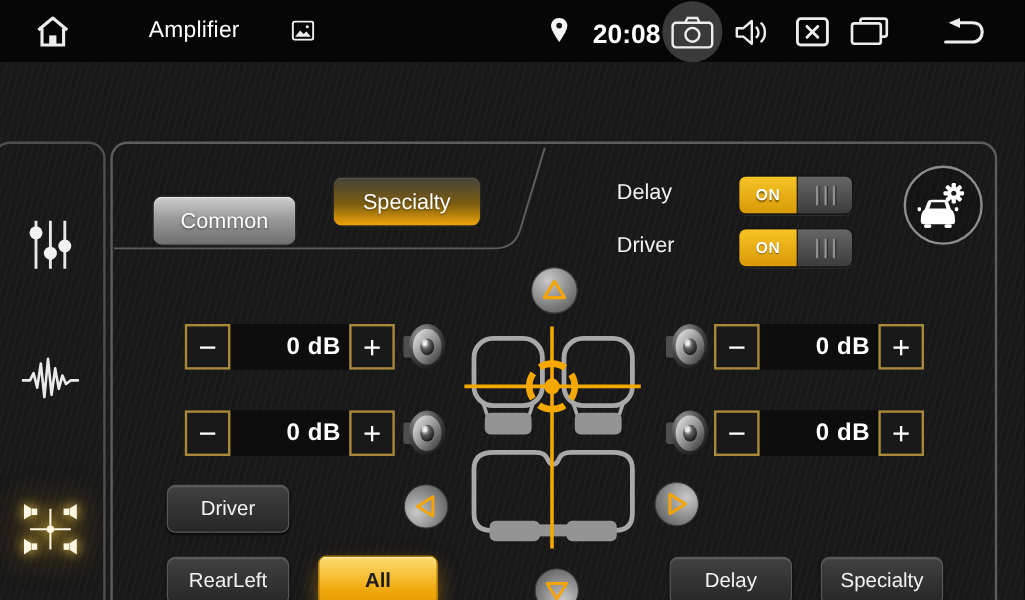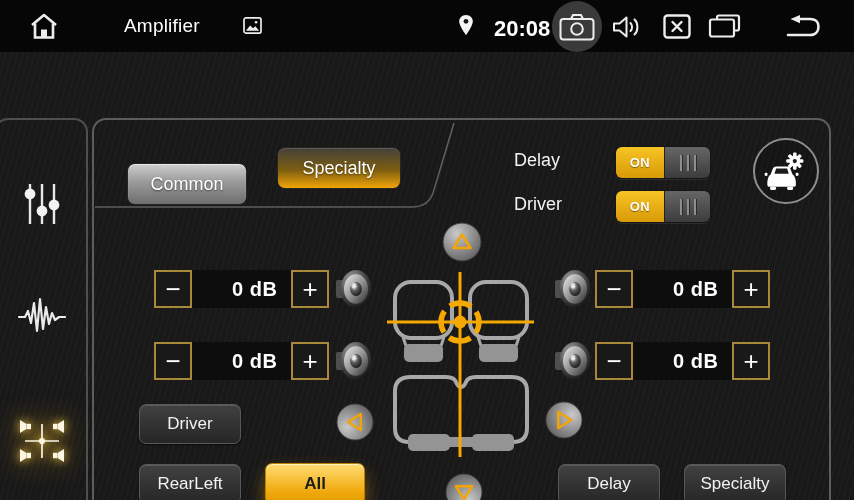--- a/index.html
+++ b/index.html
@@ -36,21 +36,21 @@
   .tg-grip{flex:1;display:flex;align-items:center;justify-content:center;gap:5px;
     background:linear-gradient(180deg,#666 0%,#3c3c3c 100%);border-left:1px solid #222;}
   .tg-grip i{display:block;width:2px;height:16px;background:#8e8e8e;box-shadow:1px 0 0 #2a2a2a;}
   
   .car-btn{width:62px;height:62px;border-radius:50%;border:2px solid #8d8d8d;display:flex;
     align-items:center;justify-content:center;background:rgba(0,0,0,.15);cursor:pointer;}
   
   .gain-strip{display:flex;align-items:center;width:175px;height:38px;background:#0d0d0d;}
   .gain-btn{width:38px;height:38px;box-sizing:border-box;background:#191919;border:2px solid #a8893a;
     display:flex;align-items:center;justify-content:center;font-size:26px;color:#fff;cursor:pointer;line-height:1;}
-  .gain-val{flex:1;text-align:left;font-size:20px;font-weight:bold;letter-spacing:.5px;color:#fff;margin-left:40px;}
+  .gain-val{flex:1;text-align:center;font-size:20px;font-weight:bold;letter-spacing:.5px;color:#fff;margin-left:40px;}
   .spk{width:36px;height:40px;}
   
   .arrow-btn{cursor:pointer;}
   .rot90{transform:rotate(90deg);} .rot180{transform:rotate(180deg);} .rot270{transform:rotate(-90deg);}
   
   .zone-btn{display:flex;align-items:center;justify-content:center;width:100px;height:38px;border-radius:7px;
     font-size:17px;color:#f2f2f2;background:linear-gradient(180deg,#414141 0%,#262626 100%);
     border:1px solid #585858;box-shadow:inset 0 1px 0 rgba(255,255,255,.14),0 1px 2px rgba(0,0,0,.6);cursor:pointer;}
   .zone-active{background:linear-gradient(180deg,#ffdc73 0%,#f0a90c 70%,#e09a02 100%);color:#1d1d1d;
     font-weight:bold;border:1px solid #b97f00;

